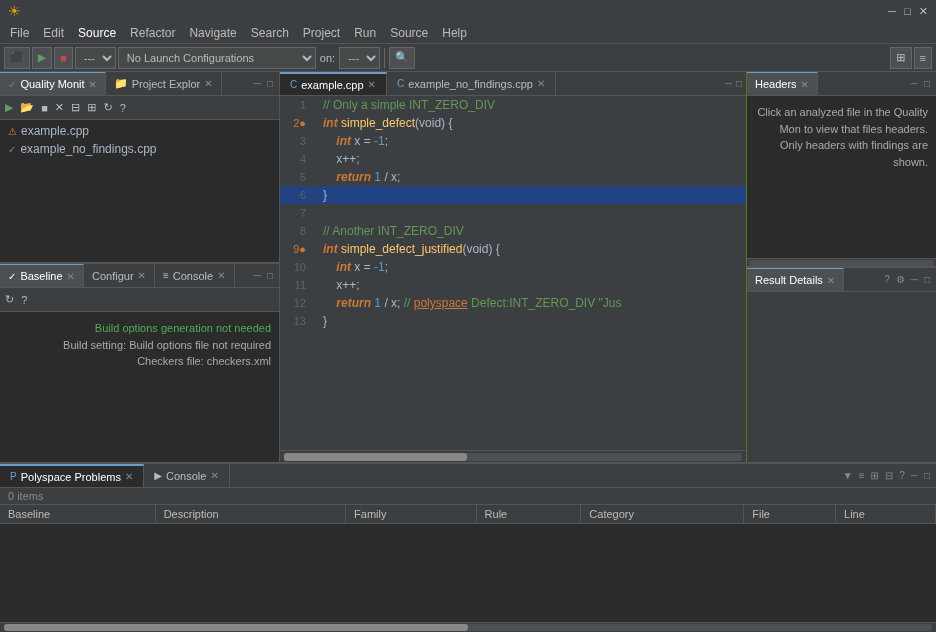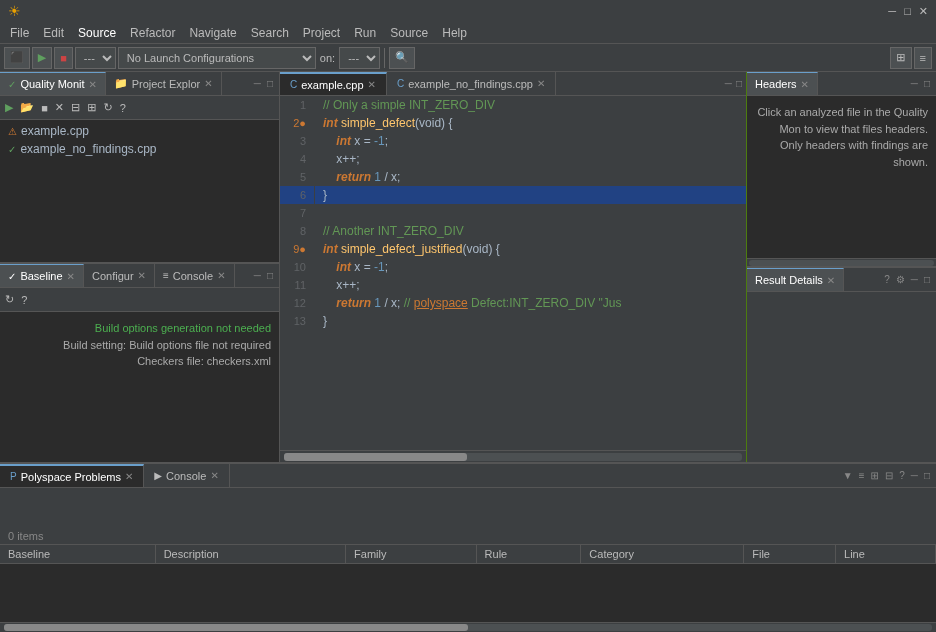--- a/index.html
+++ b/index.html
@@ -72,21 +72,21 @@
     .bottom-tab { padding: 2px 10px; font-size: 11px; color: #bbb; cursor: pointer; border-right: 1px solid #555; display: flex; align-items: center; gap: 4px; height: 100%; }
     .bottom-tab.active { background: #2b2b2b; color: #fff; border-top: 2px solid #6a9fcb; }
     
     #bottom-content { flex: 1; display: flex; overflow: hidden; }
     
     #problems-table { flex: 1; overflow: auto; background: #2b2b2b; }
     table { width: 100%; border-collapse: collapse; font-size: 11px; }
     thead { background: #3c3f41; position: sticky; top: 0; }
     th { padding: 3px 8px; text-align: left; border-right: 1px solid #555; border-bottom: 1px solid #555; color: #bbb; font-weight: normal; cursor: pointer; }
     
-    .items-count { padding: 2px 8px; font-size: 11px; color: #888; background: #3c3f41; border-bottom: 1px solid #555; margin-top: 40px; }
+    .items-count { padding: 2px 8px; font-size: 11px; color: #888; background: #3c3f41; border-bottom: 1px solid #555; }
     
     
     ::-webkit-scrollbar { width: 8px; height: 8px; }
     ::-webkit-scrollbar-track { background: #3c3f41; }
     ::-webkit-scrollbar-thumb { background: #666; }
     .code-scroll { flex: 1; overflow: auto; }
     .hscroll { height: 12px; background: #3c3f41; border-top: 1px solid #555; display: flex; align-items: center; }
     .ph-icon { color: #888; cursor: pointer; font-size: 10px; padding: 1px 2px; }
     
     .left-panel-bottom { height: 200px; border-top: 2px solid #555; display: flex; flex-direction: column; }

